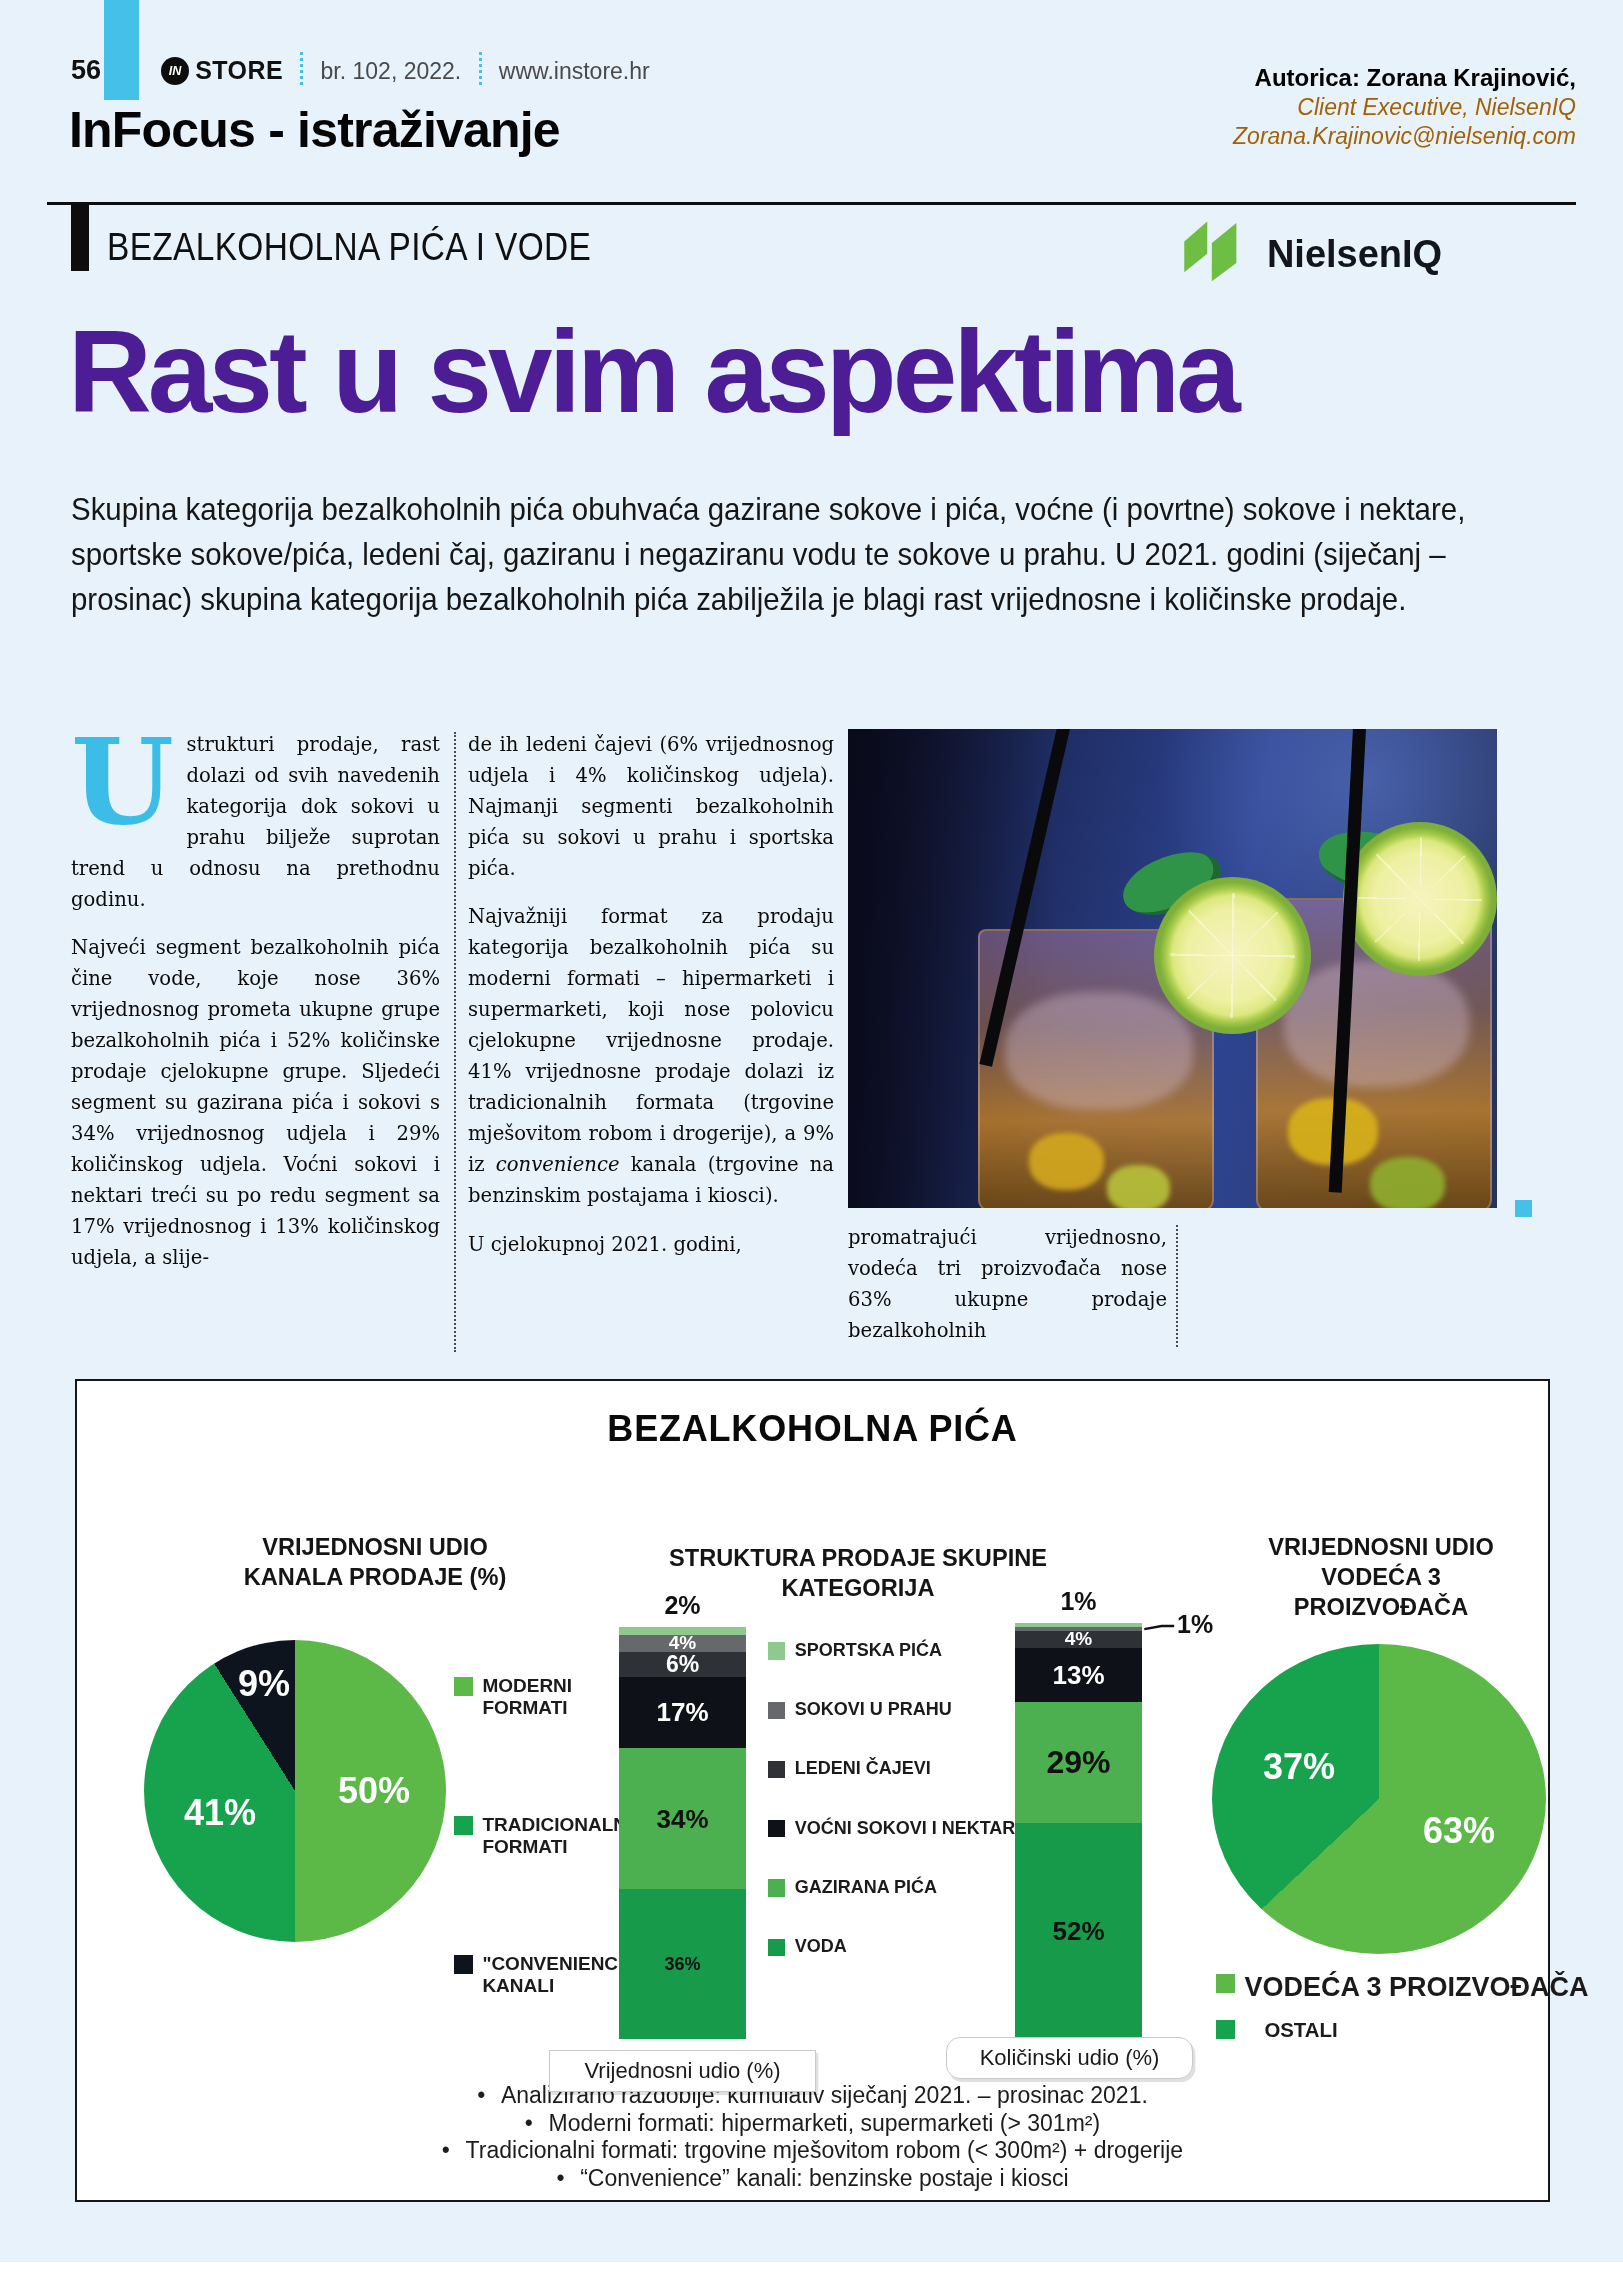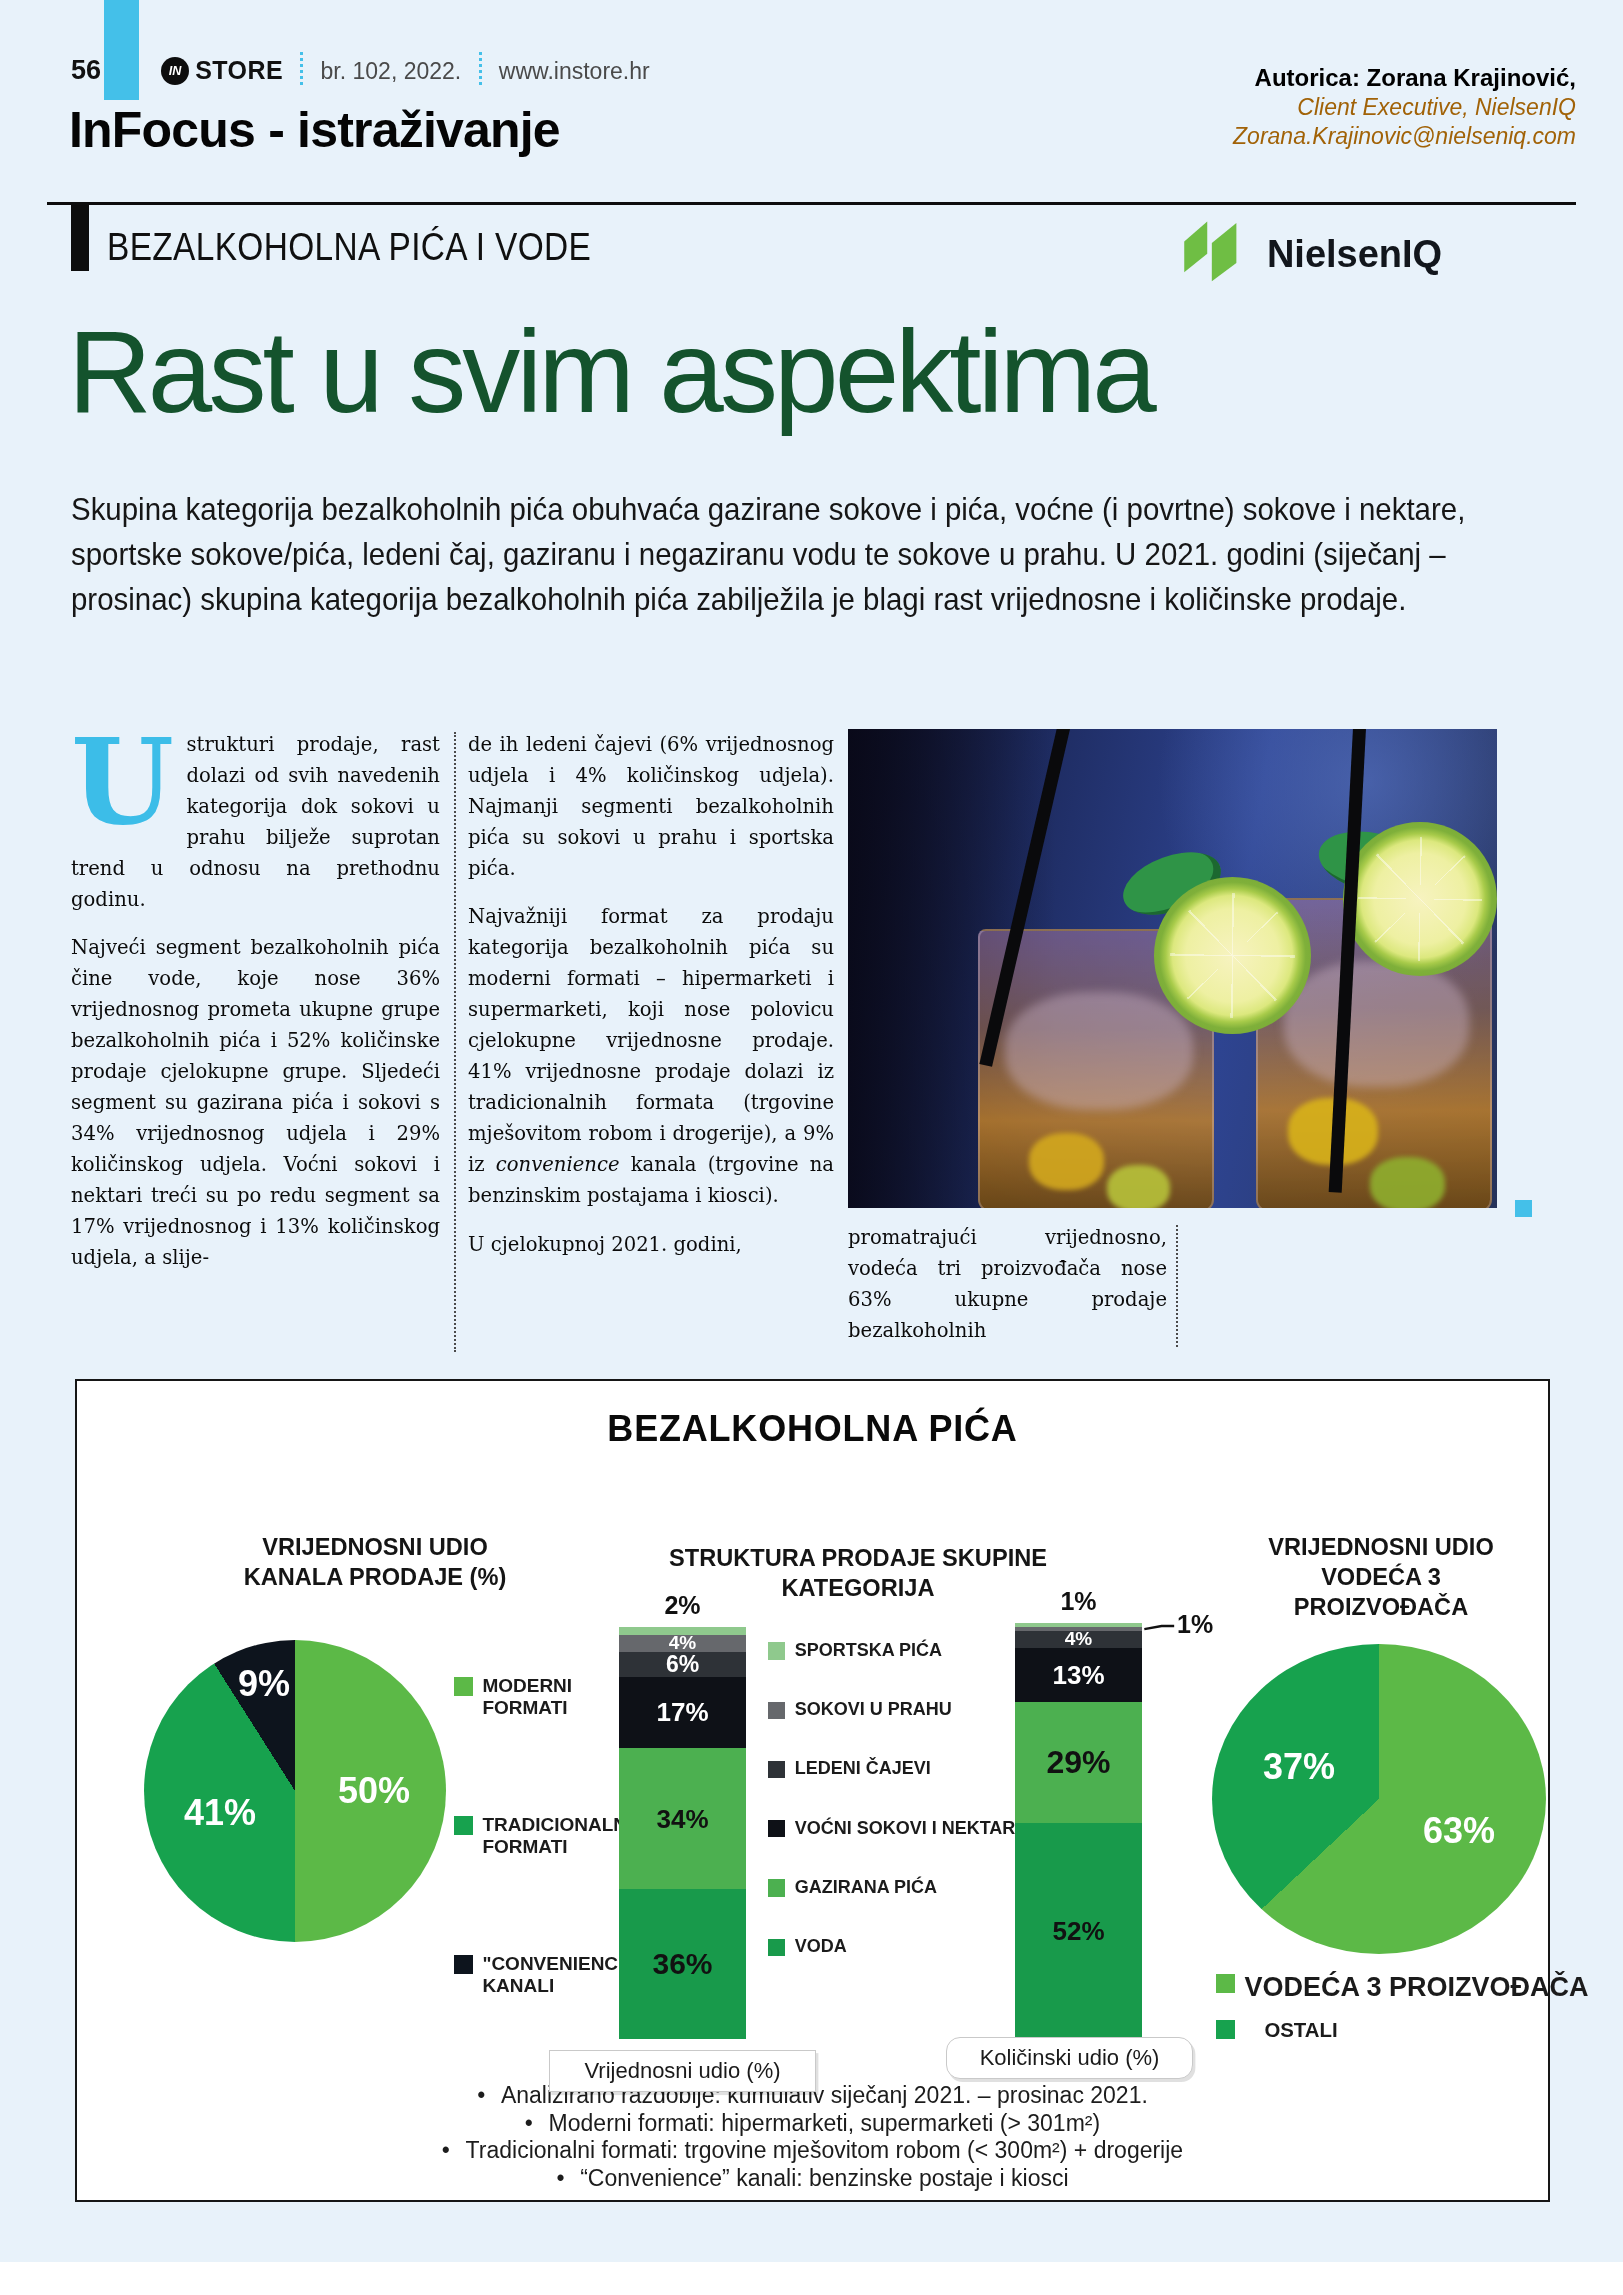--- a/index.html
+++ b/index.html
@@ -29,21 +29,21 @@
 
   
   .rule { left:47px; top:202px; width:1529px; height:3.1px; background:#0d0d0d; }
   .black-tab { left:71px; top:202px; width:18px; height:69px; background:#0d0d0d; }
   .kicker { left:107px; top:226px; font-size:38px; color:#101010; letter-spacing:0.4px;
     transform:scaleX(.88); transform-origin:left center; white-space:nowrap; }
   .niq { left:1180px; top:220px; display:flex; align-items:center; gap:7.9px; }
   .niq-text { font-size:38px; font-weight:600; color:#12161c; }
 
   
-  .headline { left:68px; top:305px; font-size:116px; font-weight:400; letter-spacing:-3.9px; color:#14532d; white-space:nowrap; }
+  .headline { left:68px; top:305px; font-size:116px; font-weight:700; letter-spacing:-3.9px; color:#4c1d95; white-space:nowrap; }
   .lead { left:71px; top:487px; width:1571px; font-size:32px; line-height:45px; color:#161616;
     transform:scaleX(.92); transform-origin:left top; }
 
   
   .bodycol { font-family:"DejaVu Serif", serif; font-size:19.6px; line-height:31px; text-align:justify; color:#0b0b0b; }
   .bodycol p { margin-bottom:17.3px; }
   .col1 { left:71px;  top:729px;  width:369px; }
   .col2 { left:468px; top:729px;  width:366px; }
   .col3 { left:848px; top:1222px; width:319px; }
   .col4 { left:1189px; top:1222px; width:346px; }
@@ -275,21 +275,21 @@
     <div class="bar-lab" style="left: 542px; top: 210px; width: 127px; font-size: 25px; color: rgb(17, 17, 17);">2%</div>
     <div class="bar-seg" style="left: 542px; top: 254px; width: 127px; height: 16.6px; background: rgb(102, 104, 108);"></div>
     <div class="bar-lab" style="left: 542px; top: 254px; width: 127px; height: 16.6px; line-height: 16.6px; font-size: 19px; color: rgb(255, 255, 255);">4%</div>
     <div class="bar-seg" style="left: 542px; top: 271px; width: 127px; height: 25px; background: rgb(46, 50, 55);"></div>
     <div class="bar-lab" style="left: 542px; top: 271px; width: 127px; height: 25px; line-height: 25px; font-size: 23px; color: rgb(255, 255, 255);">6%</div>
     <div class="bar-seg" style="left: 542px; top: 296px; width: 127px; height: 71px; background: rgb(14, 17, 23);"></div>
     <div class="bar-lab" style="left: 542px; top: 296px; width: 127px; height: 71px; line-height: 71px; font-size: 26px; color: rgb(255, 255, 255);">17%</div>
     <div class="bar-seg" style="left: 542px; top: 367px; width: 127px; height: 142px; background: rgb(76, 176, 80);"></div>
     <div class="bar-lab" style="left: 542px; top: 367px; width: 127px; height: 142px; line-height: 142px; font-size: 26px; color: rgb(17, 17, 17);">34%</div>
     <div class="bar-seg" style="left: 542px; top: 508px; width: 127px; height: 150px; background: rgb(24, 154, 75);"></div>
-    <div class="bar-lab" style="left: 542px; top: 508px; width: 127px; height: 150px; line-height: 150px; font-size: 30px; color: rgb(17, 17, 17); text-align: center;">36%</div>
+    <div class="bar-lab" style="left: 542px; top: 508px; width: 127px; height: 150px; line-height: 150px; font-size: 18px; color: rgb(17, 17, 17); text-align: center;">36%</div>
     <div class="axis-box" style="left: 472px; top: 669px; width: 267px;">Vrijednosni udio (%)</div>
     <div class="bar-seg" style="left: 938px; top: 242px; width: 127px; height: 4.2px; background: rgb(143, 201, 141);"></div>
     <div class="bar-lab" style="left: 938px; top: 206px; width: 127px; font-size: 25px; color: rgb(17, 17, 17);">1%</div>
     <div class="bar-seg" style="left: 938px; top: 246px; width: 127px; height: 4.2px; background: rgb(102, 104, 108);"></div>
     <div class="bar-lab" style="left: 1100px; top: 229px; width: 71px; text-align: left; font-size: 25px; color: rgb(17, 17, 17);">1%</div>
     <div class="bar-seg" style="left: 938px; top: 250px; width: 127px; height: 16.6px; background: rgb(46, 50, 55);"></div>
     <div class="bar-lab" style="left: 938px; top: 250px; width: 127px; height: 16.6px; line-height: 16.6px; font-size: 19px; color: rgb(255, 255, 255);">4%</div>
     <div class="bar-seg" style="left: 938px; top: 267px; width: 127px; height: 54px; background: rgb(14, 17, 23);"></div>
     <div class="bar-lab" style="left: 938px; top: 267px; width: 127px; height: 54px; line-height: 54px; font-size: 26px; color: rgb(255, 255, 255);">13%</div>
     <div class="bar-seg" style="left: 938px; top: 321px; width: 127px; height: 121px; background: rgb(76, 176, 80);"></div>

